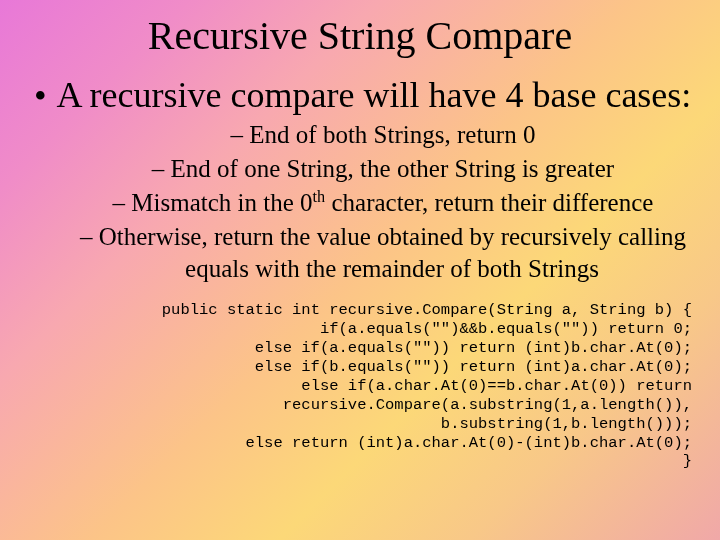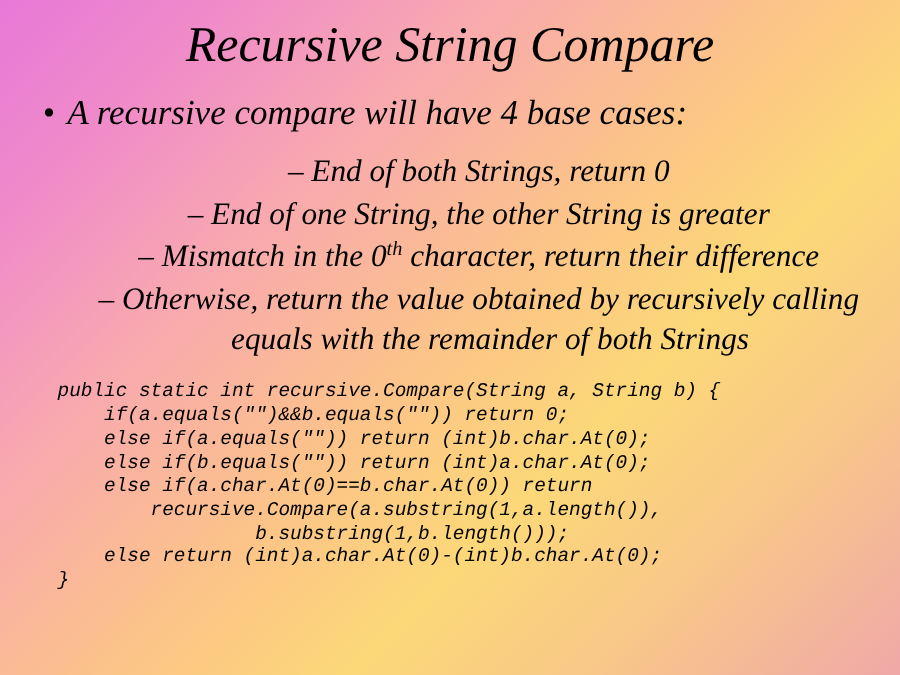--- a/index.html
+++ b/index.html
@@ -1,15 +1,15 @@
 <!DOCTYPE html>
 <html><head>
 <meta charset="utf-8">
 <style>
-  * { margin: 0; padding: 0; box-sizing: border-box; font-style: italic; }
+  * { margin: 0; padding: 0; box-sizing: border-box; }
   html, body { width: 720px; height: 540px; overflow: hidden; }
   body {
     background: linear-gradient(135deg,
       #e878d8 0%,
       #f08cc8 15%,
       #f8a8b0 30%,
       #fcc488 50%,
       #fcd878 65%,
       #f8c888 80%,
       #f0a8a8 100%);
@@ -18,24 +18,24 @@
     padding: 10px 28px 0 28px;
   }
   .title {
     text-align: center;
     font-size: 40px;
     font-weight: normal;
     margin-bottom: 14px;
     margin-top: 2px;
   }
   .main-bullet {
-    font-size: 28px;
+    font-size: 36px;
     line-height: 1.25;
     margin-left: 6px;
-    margin-bottom: 14px;
+    margin-bottom: 0;
   }
   .main-bullet .dot {
     display: inline-block;
     vertical-align: middle;
     margin-right: 10px;
     margin-top: -4px;
   }
   .sub-list {
     margin-left: 46px;
     font-size: 25px;
@@ -51,20 +51,21 @@
     display: inline;
   }
   sup { font-size: 0.65em; vertical-align: super; line-height: 0; margin-top: 30px; }
   .code {
     font-family: "Courier New", Courier, monospace;
     font-size: 15.5px;
     white-space: pre;
     line-height: 1.22;
     margin-top: 16px;
     margin-left: 18px;
+    text-align: right;
   }
 </style>
 </head>
 <body>
 
 <h1 class="title">Recursive String Compare</h1>
 
 <div class="main-bullet">
   <span class="dot">•</span><span>A recursive compare will have 4 base cases:</span>
 </div>

